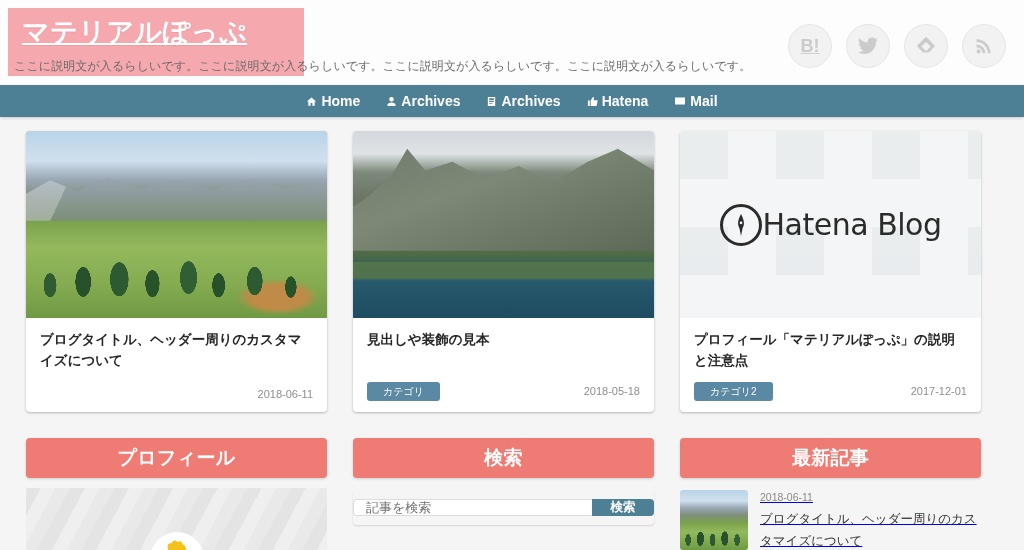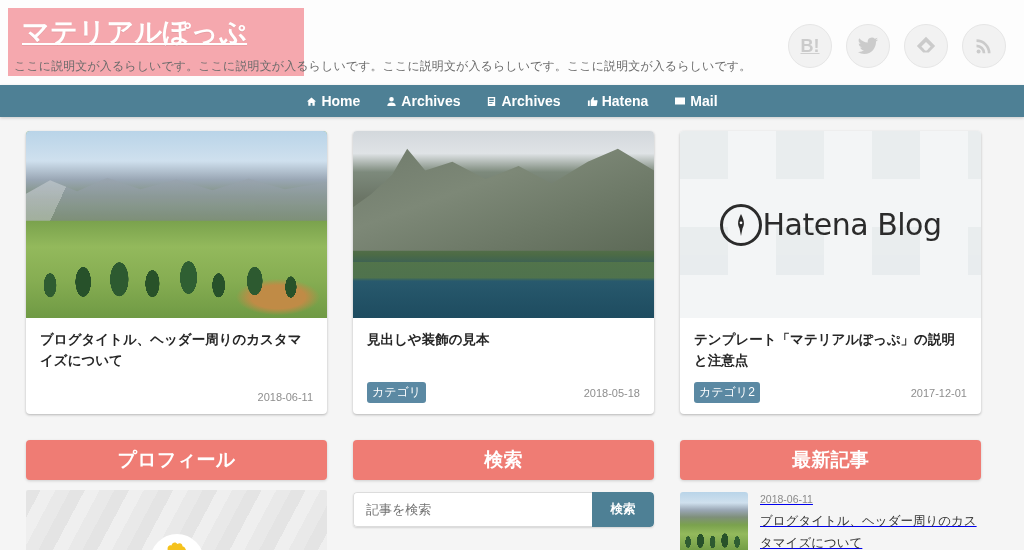--- a/index.html
+++ b/index.html
@@ -151,23 +151,23 @@
   .card-foot {
     display: flex;
     align-items: center;
     justify-content: space-between;
     padding: 2px 14px 11px 14px;
     min-height: 26px;
   }
   .cat-tag {
     background: #5b89a3;
     color: #fff;
-    font-size: 12px;
+    font-size: 10px;
     border-radius: 3px;
-    padding: 3px 5px;
+    padding: 3px 16px;
     line-height: 1.3;
     display: inline-block;
   }
   .card-date {
     font-size: 11px;
     color: #8e8e8e;
     margin-left: auto;
   }
 
   
@@ -313,20 +313,21 @@
     position: relative;
   }
 
   .search-form {
     display: flex;
     margin-top: 12px;
     height: 35px;
     border-radius: 4px;
     overflow: hidden;
     box-shadow: 0 1px 2px rgba(0,0,0,0.14);
+    align-items: center;
   }
   .search-input {
     flex: 1;
     border: 1px solid #dcdcdc;
     border-right: none;
     border-radius: 4px 0 0 4px;
     padding: 0 12px;
     font-size: 13px;
     color: #3a3a3a;
     font-family: "Liberation Sans", sans-serif;
@@ -494,21 +495,21 @@
           <span class="hatena-mark">
             <svg width="18" height="22" viewBox="0 0 18 24">
               <path fill="#2b2b2b" d="M9 0c2 4 3.2 6.8 3.2 10.2 0 2.4-.7 4-1.5 5.4L9 24l-1.7-8.4C6.5 14.2 5.8 12.6 5.8 10.2 5.8 6.8 7 4 9 0z"></path>
               <circle cx="9" cy="9.6" r="1.5" fill="#ffffff"></circle>
             </svg>
           </span>
           <span class="hatena-text">Hatena Blog</span>
         </div>
       </div>
       <div class="card-body">
-        <h2 class="card-title">テンプレート「マテリアルぽっぷ」の説明と注意点</h2>
+        <h2 class="card-title">プロフィール「マテリアルぽっぷ」の説明と注意点</h2>
       </div>
       <div class="card-foot">
         <span class="cat-tag">カテゴリ2</span>
         <span class="card-date">2017-12-01</span>
       </div>
     </article>
 
   </section>
 
   <section class="widget-row">

